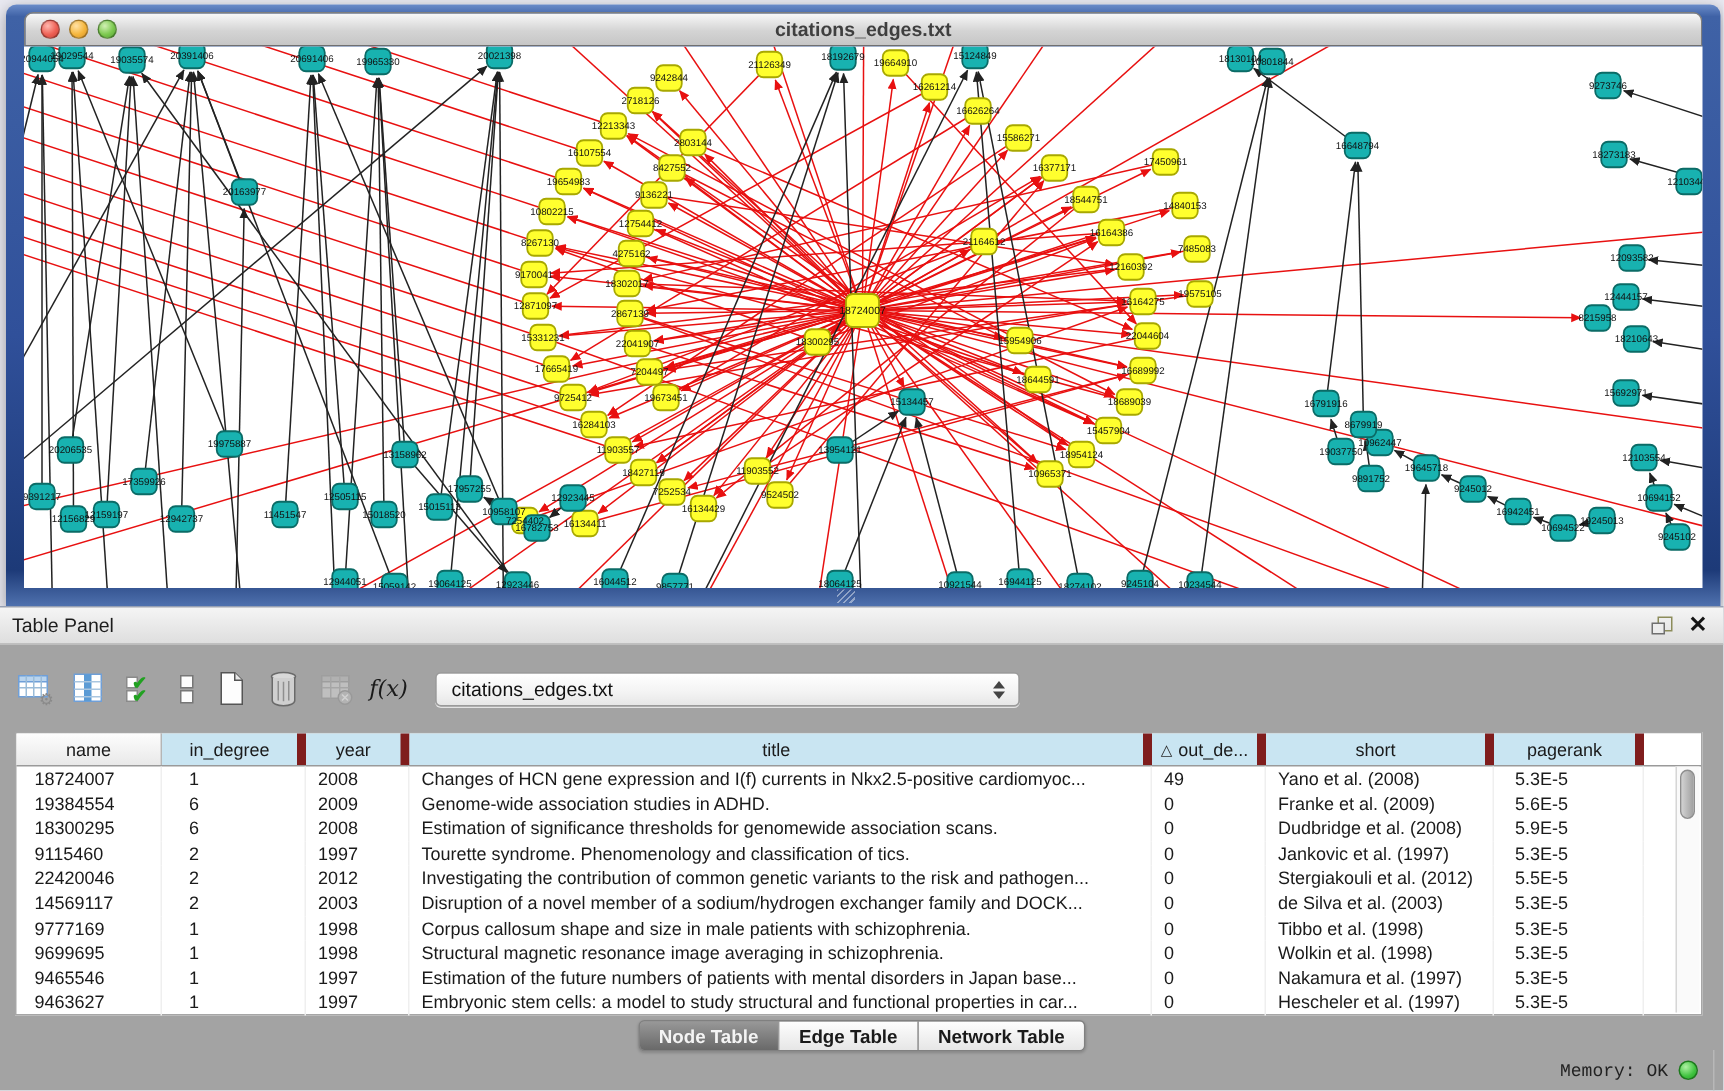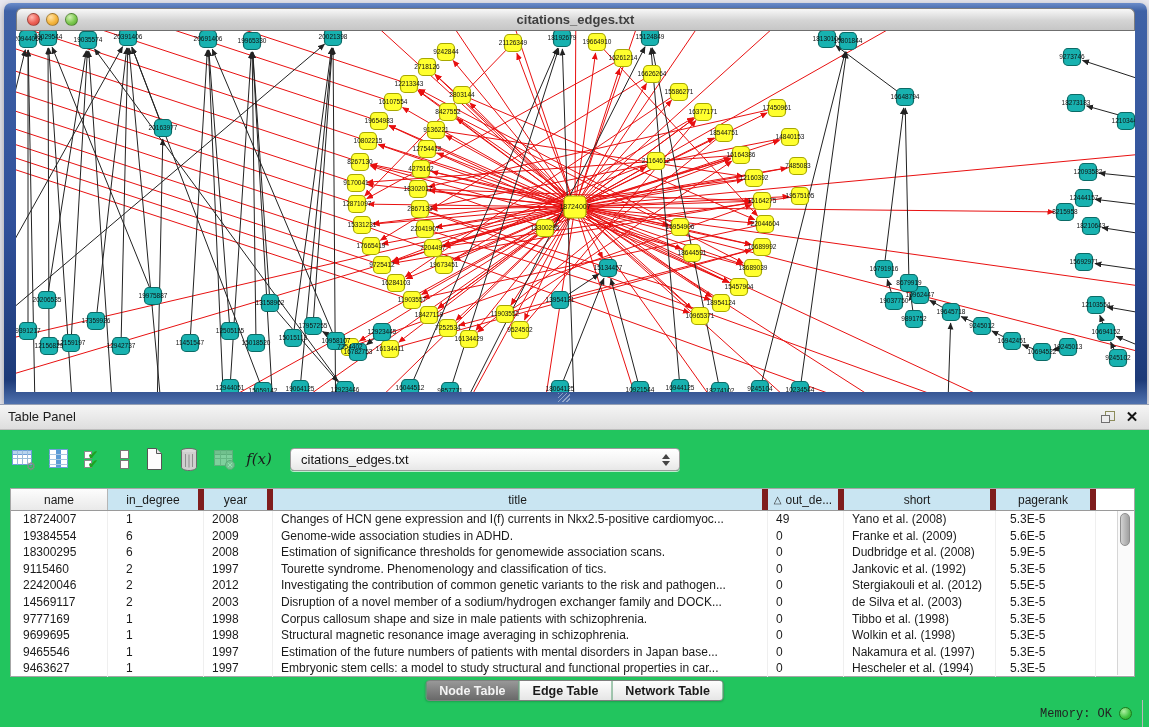--- a/index.html
+++ b/index.html
@@ -17,21 +17,21 @@
   .tl{position:absolute;top:4px;width:13px;height:13px;border-radius:50%;box-sizing:border-box;border:1px solid rgba(0,0,0,.3);}
   .tl.red{left:10px;background:radial-gradient(circle at 35% 30%,#ffb9b0,#ee6156 55%,#c84237);}
   .tl.yel{left:29px;background:radial-gradient(circle at 35% 30%,#ffe2a8,#f5b63c 55%,#d3912b);}
   .tl.grn{left:48px;background:radial-gradient(circle at 35% 30%,#d2f0b5,#7cc94f 55%,#53a032);}
   .win-title{position:absolute;left:0;right:0;top:3px;text-align:center;font-size:13px;font-weight:600;color:#3f3f3f;}
   .net-canvas{position:absolute;left:12px;top:28px;width:1119px;height:361px;background:#fff;overflow:hidden;}
   .grip{position:absolute;left:554px;bottom:2px;width:12px;height:9px;opacity:.7;
     background:repeating-linear-gradient(135deg,rgba(255,255,255,.6) 0 1px,transparent 1px 3px);}
 
   
-  .table-panel{position:absolute;left:0;top:404px;width:1149px;height:323px;background:#22c55e;border-top:1px solid #96a0b4;box-sizing:border-box;}
+  .table-panel{position:absolute;left:0;top:404px;width:1149px;height:323px;background:#a3a3a3;border-top:1px solid #96a0b4;box-sizing:border-box;}
   .panel-header{position:relative;height:24px;background:linear-gradient(#f5f5f5,#dedede);border-bottom:1px solid #bdbdbd;}
   .panel-title{position:absolute;left:8px;top:4px;font-size:13px;color:#1c1c1c;}
   .hdr-btn{position:absolute;top:4px;width:18px;height:16px;display:flex;align-items:center;justify-content:center;}
   .float-btn{right:32px;} .close-btn{right:8px;font-size:15px;font-weight:bold;color:#141414;line-height:14px;}
   .panel-body{position:absolute;top:25px;left:0;right:0;bottom:0;}
 
   .toolbar{position:absolute;top:12px;left:8px;height:34px;display:flex;align-items:center;}
   .tb-btn{width:32px;height:32px;display:flex;align-items:center;justify-content:center;margin-right:3px;}
   .tb-btn.narrow{width:22px;}
   .fx{font-family:"DejaVu Serif",serif;font-style:italic;font-size:15px;color:#1a1a1a;}
@@ -654,21 +654,21 @@
           <div class="td col3">Estimation of significance thresholds for genomewide association scans.</div>
           <div class="td col4">0</div>
           <div class="td col5">Dudbridge et al. (2008)</div>
           <div class="td col6">5.9E-5</div>
           <div class="td fillc"></div>
           <div class="td col0">9115460</div>
           <div class="td col1">2</div>
           <div class="td col2">1997</div>
           <div class="td col3">Tourette syndrome. Phenomenology and classification of tics.</div>
           <div class="td col4">0</div>
-          <div class="td col5">Jankovic et al. (1992)</div>
+          <div class="td col5">Jankovic et al. (1997)</div>
           <div class="td col6">5.3E-5</div>
           <div class="td fillc"></div>
           <div class="td col0">22420046</div>
           <div class="td col1">2</div>
           <div class="td col2">2012</div>
           <div class="td col3">Investigating the contribution of common genetic variants to the risk and pathogen...</div>
           <div class="td col4">0</div>
           <div class="td col5">Stergiakouli et al. (2012)</div>
           <div class="td col6">5.5E-5</div>
           <div class="td fillc"></div>
@@ -702,21 +702,21 @@
           <div class="td col3">Estimation of the future numbers of patients with mental disorders in Japan base...</div>
           <div class="td col4">0</div>
           <div class="td col5">Nakamura et al. (1997)</div>
           <div class="td col6">5.3E-5</div>
           <div class="td fillc"></div>
           <div class="td col0">9463627</div>
           <div class="td col1">1</div>
           <div class="td col2">1997</div>
           <div class="td col3">Embryonic stem cells: a model to study structural and functional properties in car...</div>
           <div class="td col4">0</div>
-          <div class="td col5">Hescheler et al. (1994)</div>
+          <div class="td col5">Hescheler et al. (1997)</div>
           <div class="td col6">5.3E-5</div>
           <div class="td fillc"></div>
         </div>
       <div class="vscroll">
         <div class="vthumb"></div>
       </div>
     </div>
 
     <div class="tabs">
       <div class="tab active">Node Table</div>

